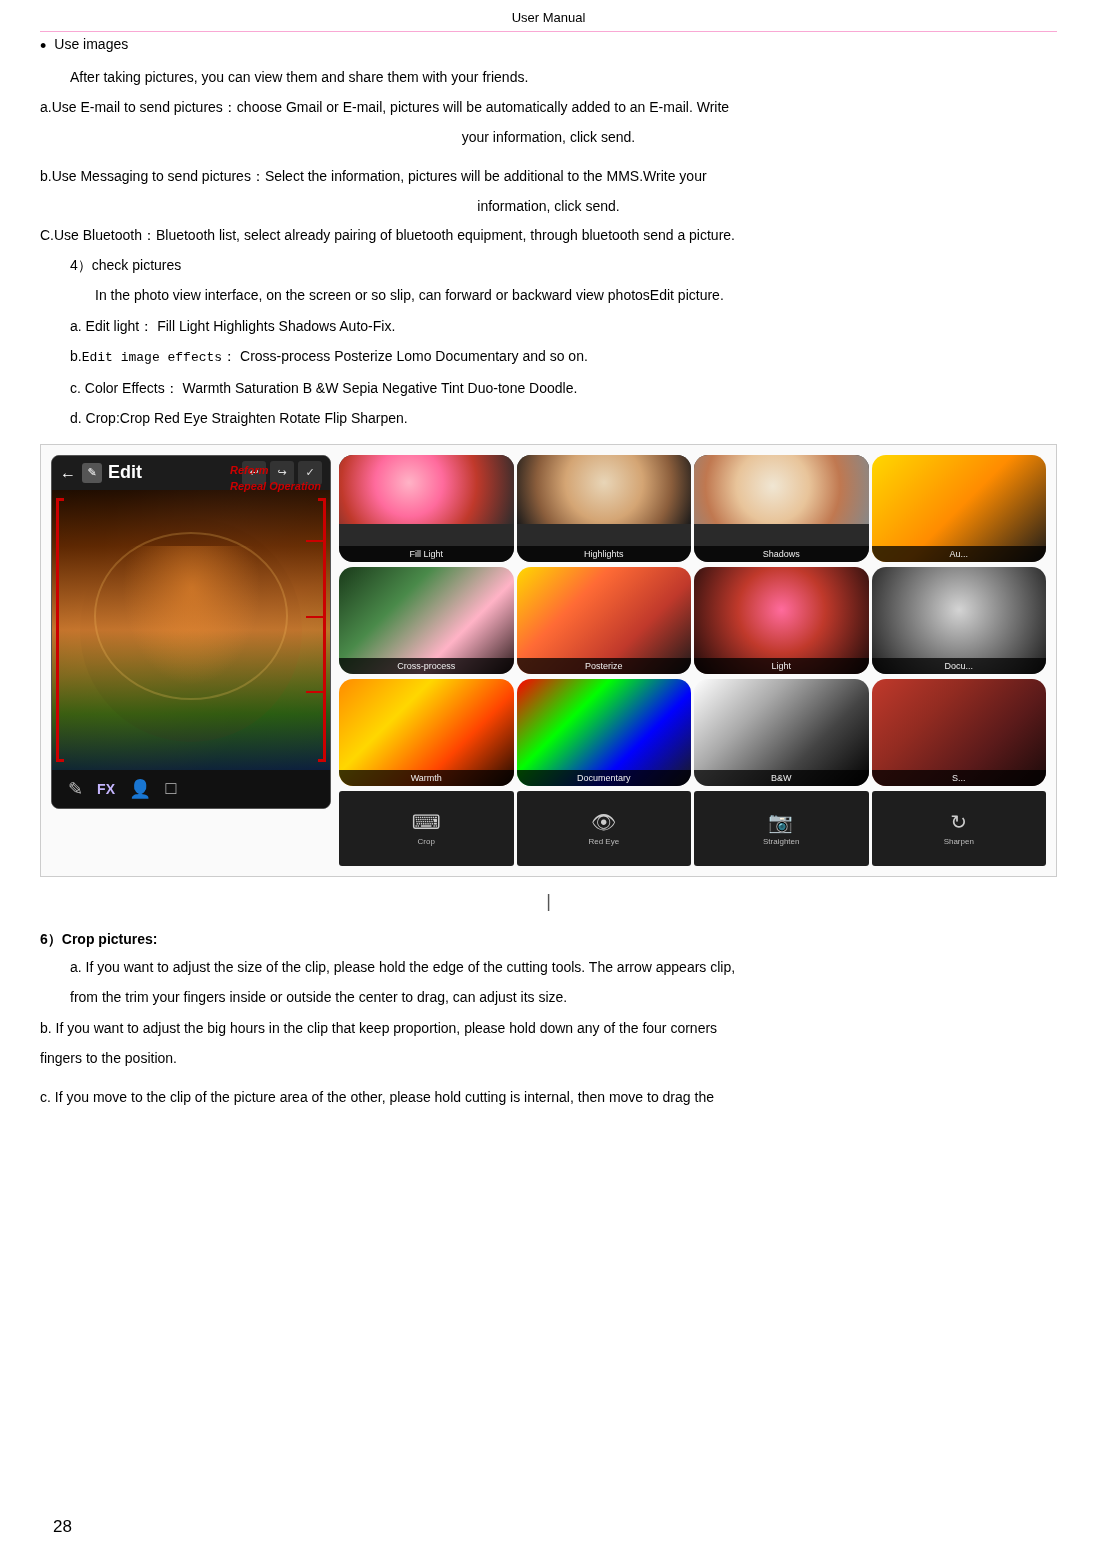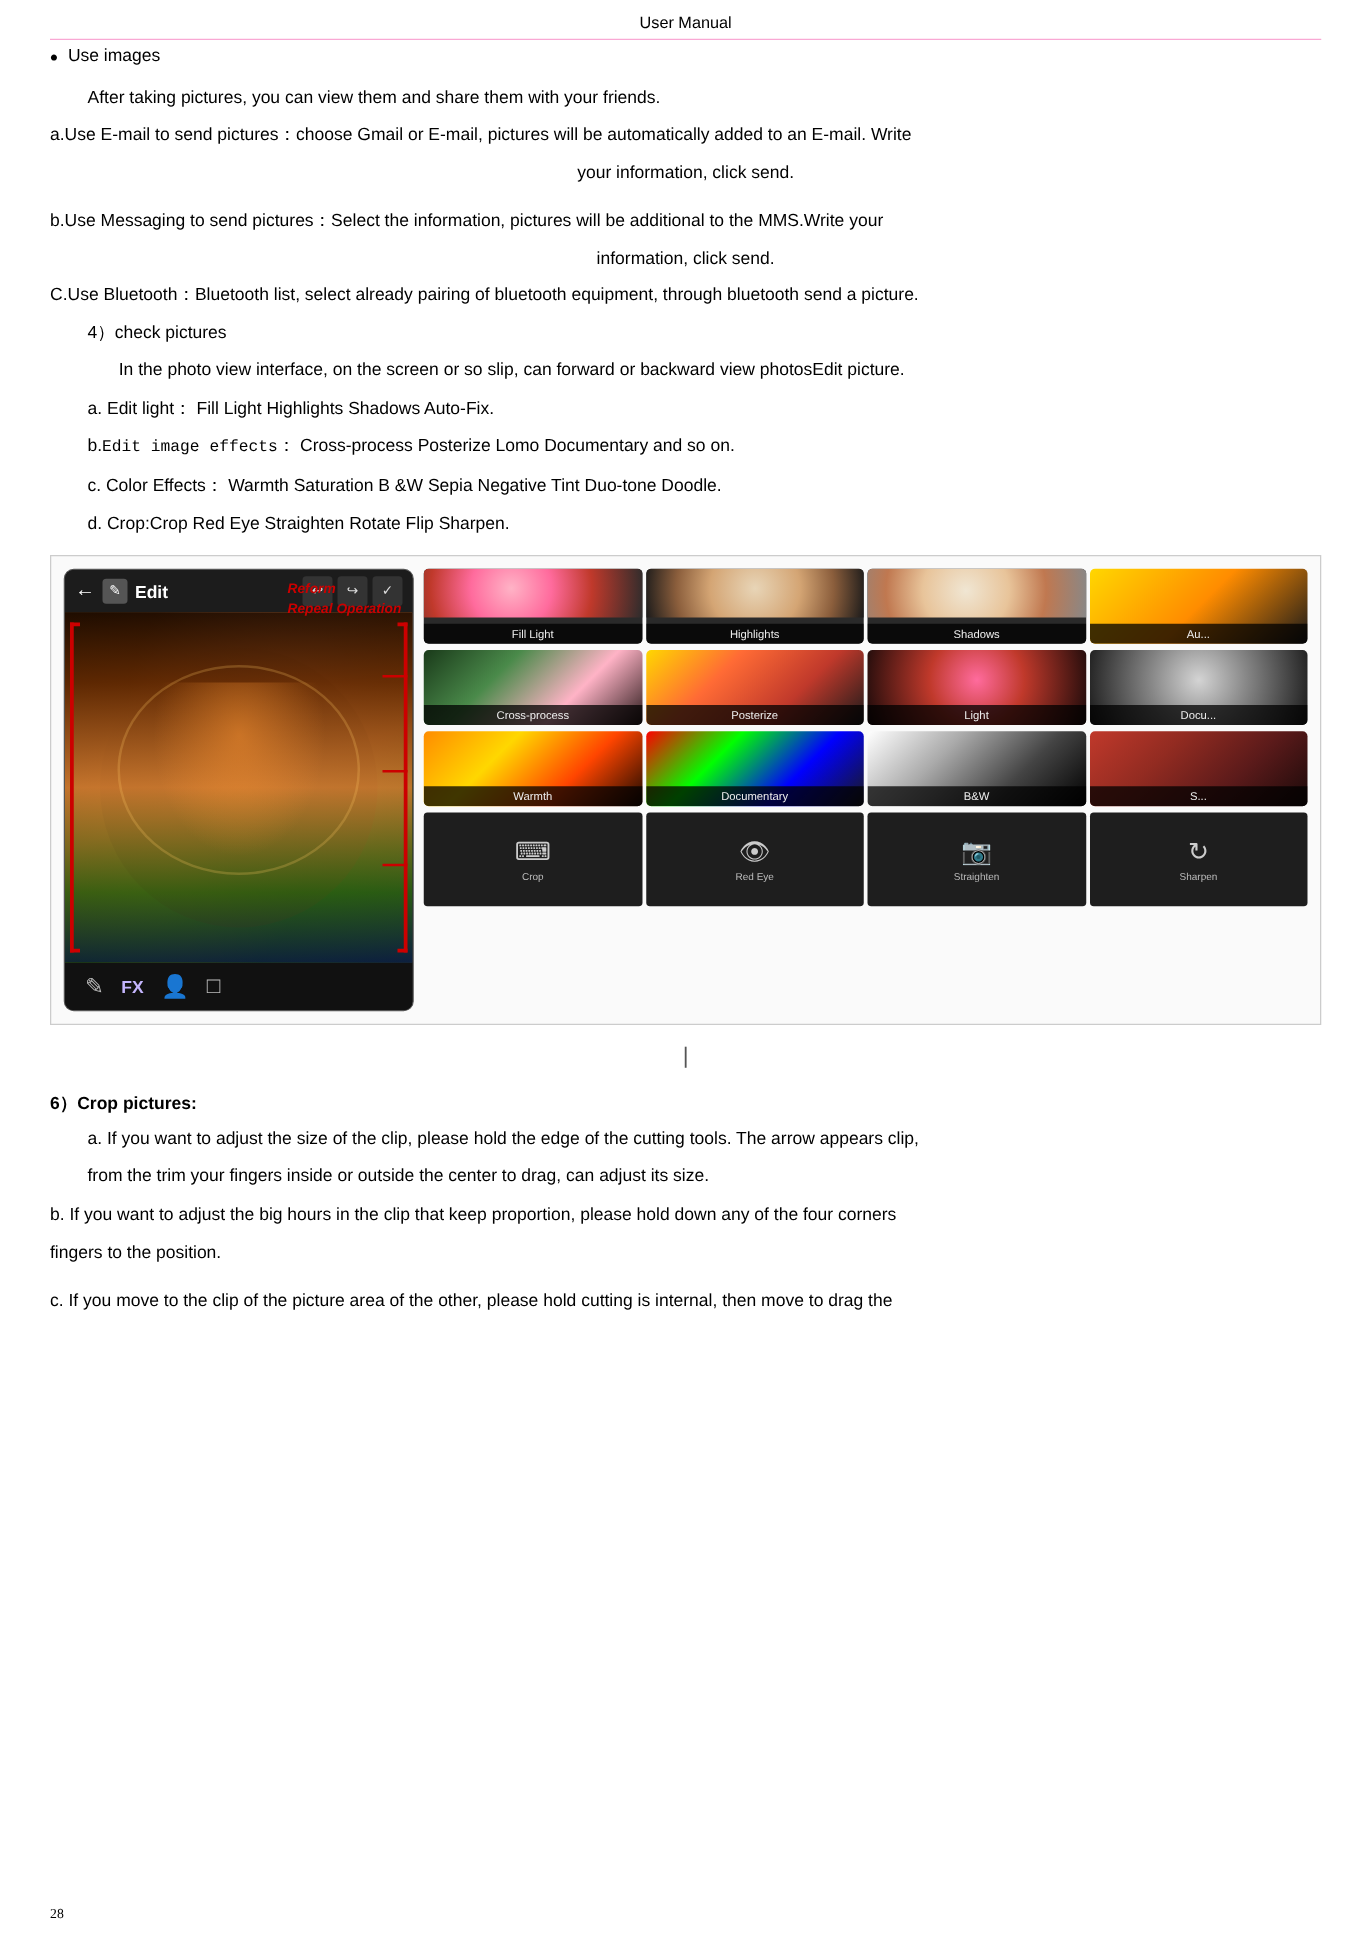--- a/index.html
+++ b/index.html
@@ -61,23 +61,22 @@
     }
     .repeal-label {
       color: #cc0000;
       font-weight: bold;
       font-size: 11px;
       font-style: italic;
     }
     .page-number {
       position: absolute;
       bottom: 15px;
-      left: 40px;
-      font-size: 11px;
-      font-family: Liberation Serif, serif;
+      left: 53px;
+      font-size: 17px;
     }
     .left-phone {
       width: 280px;
       background: #111;
       border-radius: 8px;
       overflow: hidden;
       flex-shrink: 0;
       position: relative;
       border: 1.5px solid #555;
     }
@@ -94,21 +93,21 @@
       background: #555;
       border-radius: 3px;
       display: flex;
       align-items: center;
       justify-content: center;
       color: #fff;
       font-size: 11px;
     }
     .phone-edit-title {
       color: #fff;
-      font-size: 14px;
+      font-size: 18px;
       font-weight: bold;
     }
     .phone-top-icons {
       margin-left: auto;
       display: flex;
       gap: 4px;
     }
     .phone-icon-btn {
       width: 24px;
       height: 24px;
@@ -147,23 +146,23 @@
       flex-direction: column;
       gap: 5px;
       position: relative;
     }
     .grid-row {
       display: flex;
       gap: 3px;
     }
     .grid-cell {
       flex: 1;
-      height: 60px;
+      height: 107px;
       background: #2a2a2a;
-      border-radius: 4px;
+      border-radius: 14px;
       position: relative;
       overflow: hidden;
     }
     .grid-cell-flower {
       width: 100%;
       height: 65%;
     }
     .grid-cell-label {
       position: absolute;
       bottom: 0;

